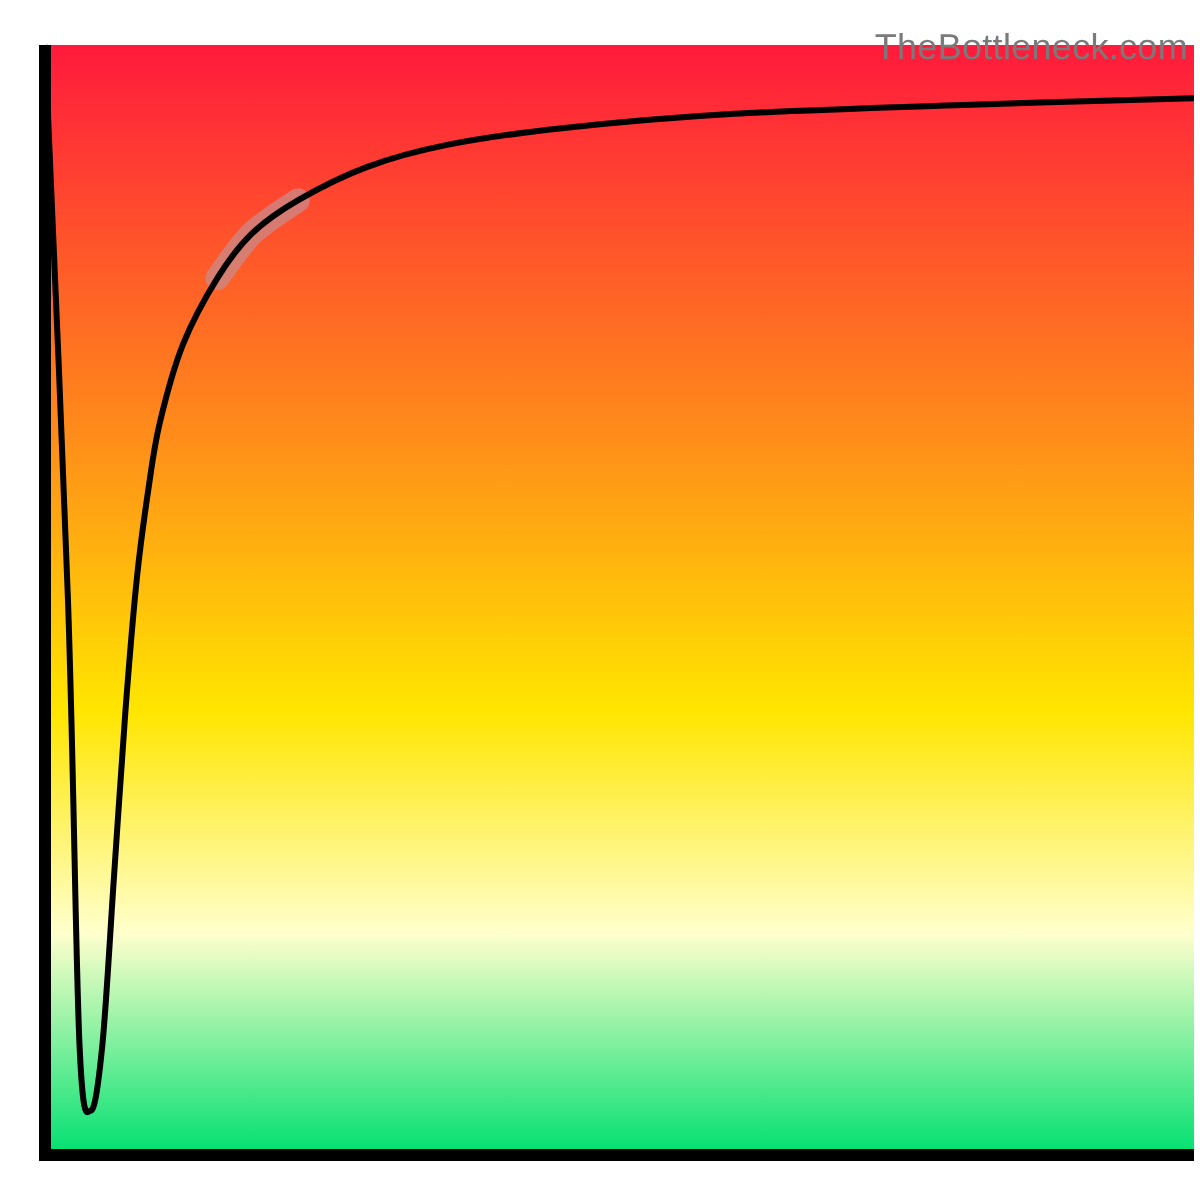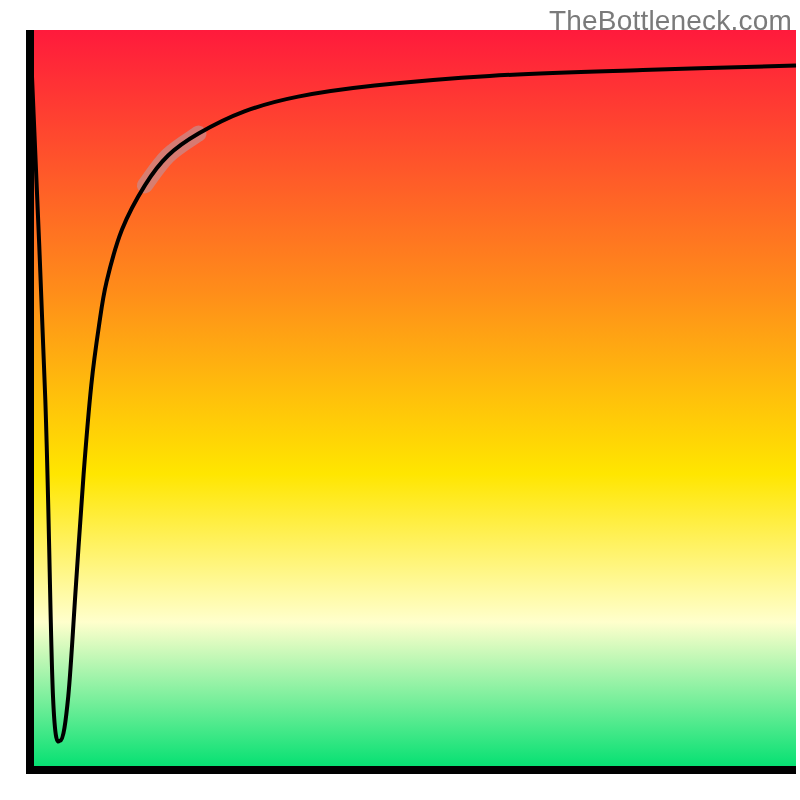--- a/index.html
+++ b/index.html
@@ -11,24 +11,24 @@
     background: #ffffff;
     font-family: Arial, Helvetica, sans-serif;
   }
   .stage {
     position: relative;
     width: 800px;
     height: 800px;
   }
   .watermark {
     position: absolute;
-    top: 5px;
+    top: 18px;
     right: 8px;
     color: #7a7a7a;
-    font-size: 28px;
+    font-size: 24px;
     font-weight: 400;
     letter-spacing: 0.2px;
     z-index: 10;
     user-select: none;
   }
   svg {
     position: absolute;
     left: 0;
     top: 0;
   }

